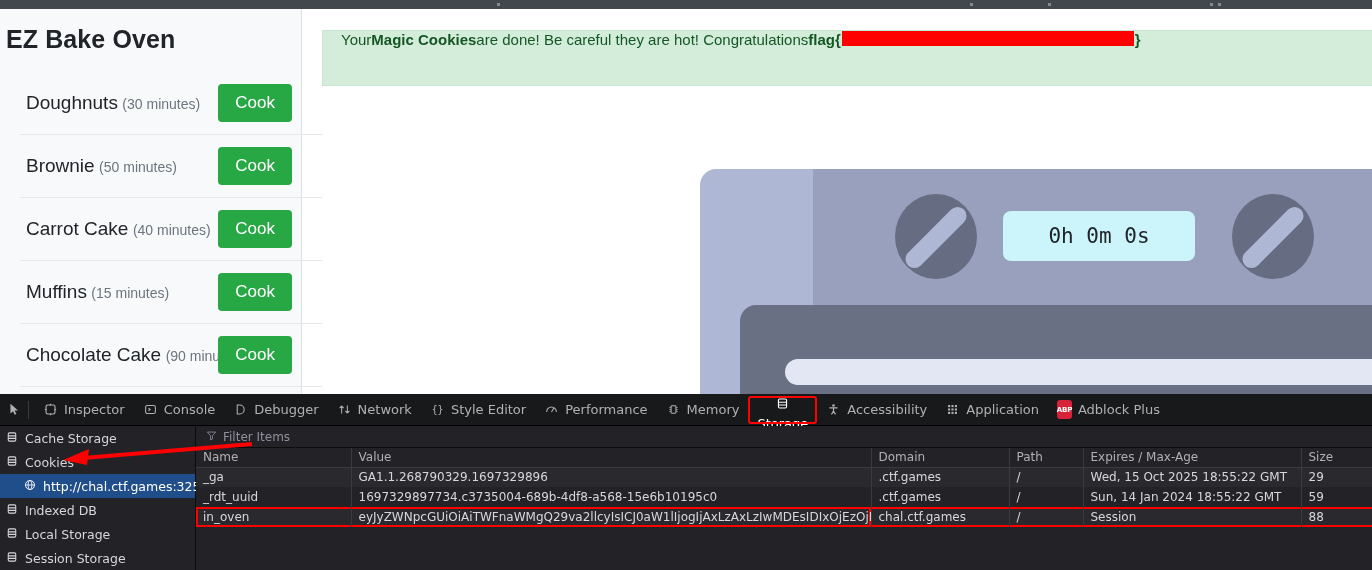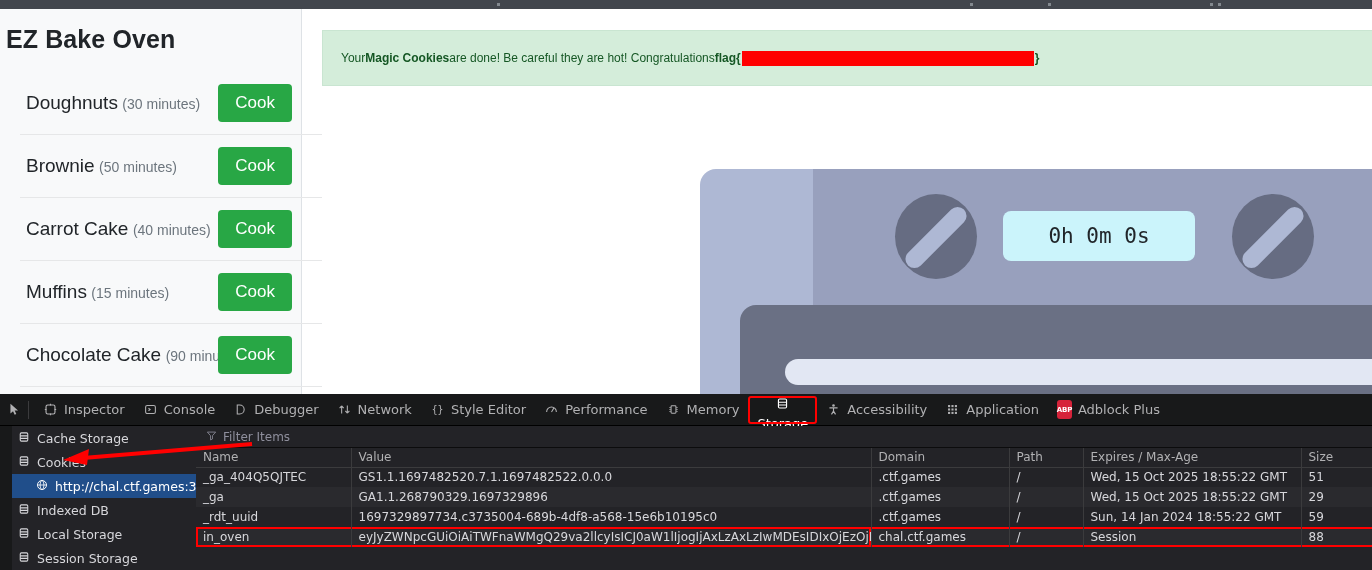--- a/index.html
+++ b/index.html
@@ -51,23 +51,23 @@
     border: none; border-radius: 4px;
     font-family: "Liberation Sans", sans-serif;
     font-size: 17px; padding: 9px 17px; cursor: pointer;
   }
   #recipe-list-scroll { position: absolute; left: 0; top: 62px; width: 302px; height: 323px; overflow: hidden; margin-left: 20px; }
 
   
   #flag-banner {
     position: absolute; left: 322px; top: 21px; right: 0; height: 56px;
     background: #d4edda; border: 1px solid #c9e5d1; border-right: none;
-    display: flex; align-items: center;
+    display: flex; 
     padding-left: 18px;
-    font-size: 12px; color: #155724;
+    font-size: 15px; color: #155724;
   }
   #flag-banner b { font-weight: bold; }
   .redact {
     display: inline-block; background: #ff0000;
     width: 292px; height: 15px; vertical-align: -2px; margin: 0 1px;
   }
 
   
   #oven-wrap {
     position: absolute; left: 700px; top: 152px; width: 700px; height: 243px;
@@ -129,21 +129,21 @@
     border-radius: 2px;
   }
   .dt-tab .ic { display: inline-flex; width: 15px; justify-content: center; }
   .dt-tab.active { color: #ffffff; }
   .dt-tab.highlight { outline: 2px solid #ff0000; outline-offset: -1px; flex-direction: column; }
 
   #dt-body { position: absolute; left: 0; top: 32px; width: 1372px; height: 144px; }
 
   
   #storage-tree {
-    position: absolute; left: 12px; top: 0; width: 196px; height: 144px;
+    position: absolute; left: 0; top: 0; width: 196px; height: 144px;
     background: #232327; border-right: 1px solid #0c0c0d;
     font-size: 12.5px;
   }
   .tree-item {
     height: 24px; display: flex; align-items: center; gap: 7px;
     padding-left: 6px; color: #d7d7db; cursor: pointer;
   }
   .tree-item.child { padding-left: 24px; }
   .tree-item.selected { background: #204e8a; color: #fff; }
 
@@ -490,28 +490,20 @@
           <tr>
             <th>Name</th>
             <th>Value</th>
             <th>Domain</th>
             <th>Path</th>
             <th>Expires / Max-Age</th>
             <th>Size</th>
           </tr>
         </thead>
         <tbody>
-          <tr class="odd">
-            <td>_ga_404Q5QJTEC</td>
-            <td>GS1.1.1697482520.7.1.1697482522.0.0.0</td>
-            <td>.ctf.games</td>
-            <td>/</td>
-            <td>Wed, 15 Oct 2025 18:55:22 GMT</td>
-            <td>51</td>
-          </tr>
           <tr class="even">
             <td>_ga</td>
             <td>GA1.1.268790329.1697329896</td>
             <td>.ctf.games</td>
             <td>/</td>
             <td>Wed, 15 Oct 2025 18:55:22 GMT</td>
             <td>29</td>
           </tr>
           <tr class="odd">
             <td>_rdt_uuid</td>

